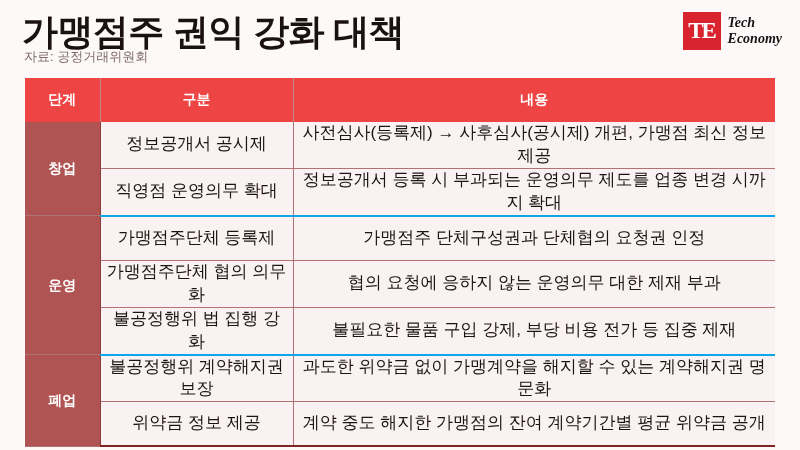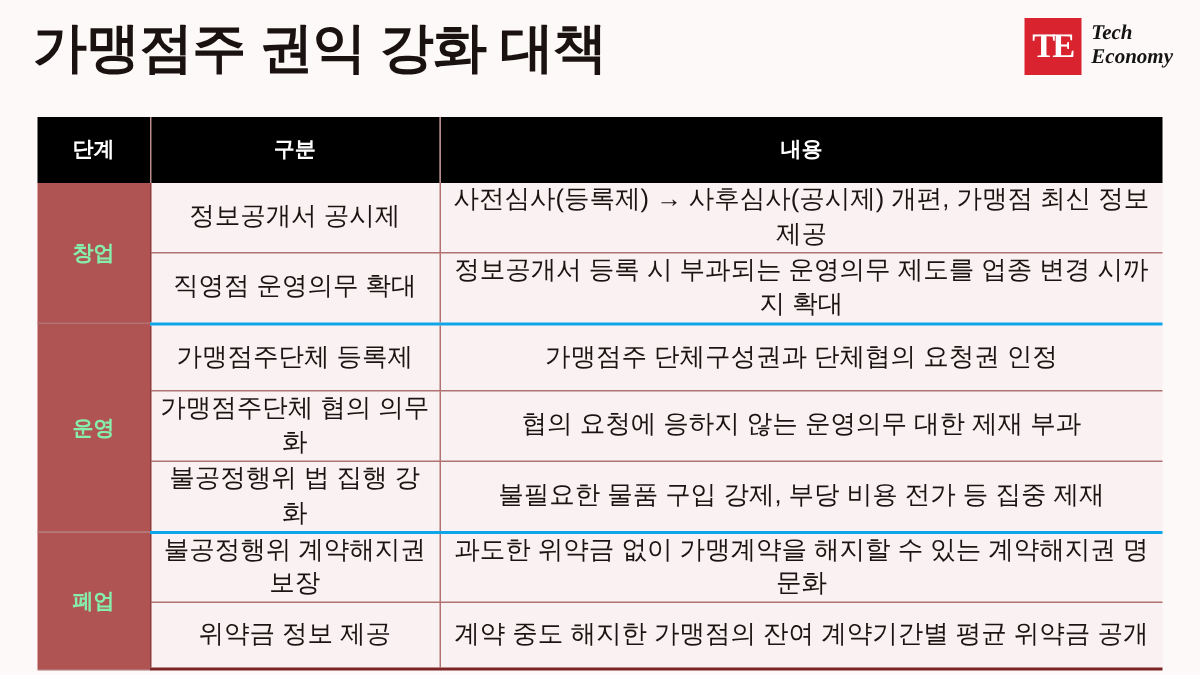--- a/index.html
+++ b/index.html
@@ -92,21 +92,21 @@
     width: 750px;
     border-collapse: collapse;
     table-layout: fixed;
     font-size: 12.5px;
   }
   table.data-table col.c-stage  { width: 75px; }
   table.data-table col.c-kind   { width: 193px; }
   table.data-table col.c-detail { width: 482px; }
 
   thead th {
-    background: #000000;
+    background: #ef4444;
     color: #ffffff;
     font-size: 14px;
     font-weight: 700;
     height: 44px;
     padding: 0;
     text-align: center;
     border-right: 1px solid #b98a8a;
     margin-top: 32px;
   }
   thead th:last-child { border-right: none; }
@@ -120,39 +120,40 @@
     font-size: 17px;
     font-weight: 500;
     border-right: 1px solid #b07272;
     border-bottom: 1px solid #b07272;
     line-height: 1.35;
   }
   tbody td:last-child { border-right: none; }
 
   tbody td.stage-cell {
     background: #b05353;
-    color: #86efac;
+    color: #ffffff;
     font-weight: 700;
     font-size: 14px;
     border-right: 1px solid #8d3a3a;
   }
 
   
   tbody tr.group-end > td {
     border-bottom: 2px solid #0ea5e9;
   }
   tbody tr.last-row > td {
     border-bottom: 2px solid #7d2525;
   }
 </style>
 </head>
 <body>
 
 <div class="page-header">
   <div class="title">가맹점주 권익 강화 대책</div>
+  <div class="subtitle">자료: 공정거래위원회</div>
 
   <div class="brand">
     <div class="brand-mark">
       <span class="te">TE</span>
     </div>
     <div class="brand-text">
       <div>Tech</div>
       <div>Economy</div>
     </div>
   </div>

